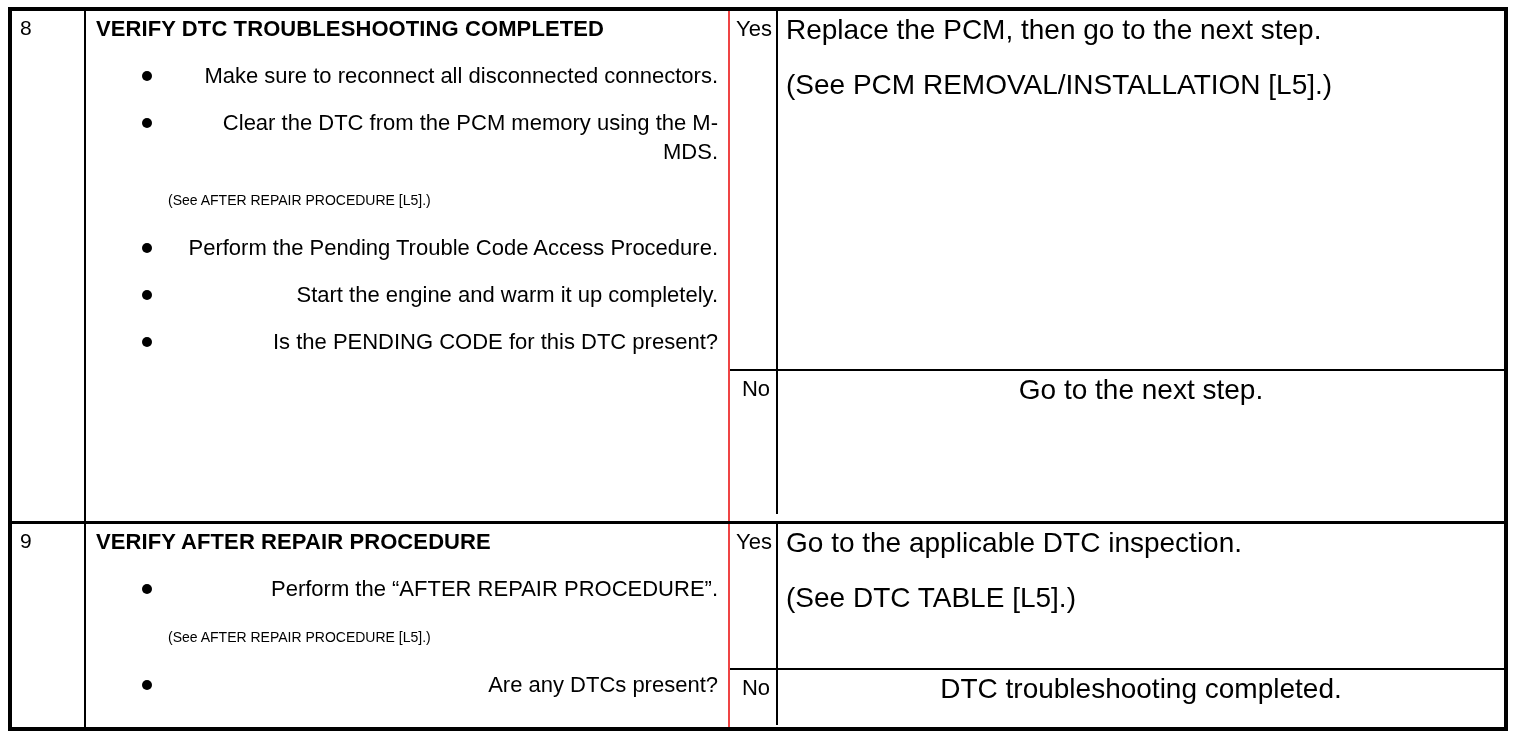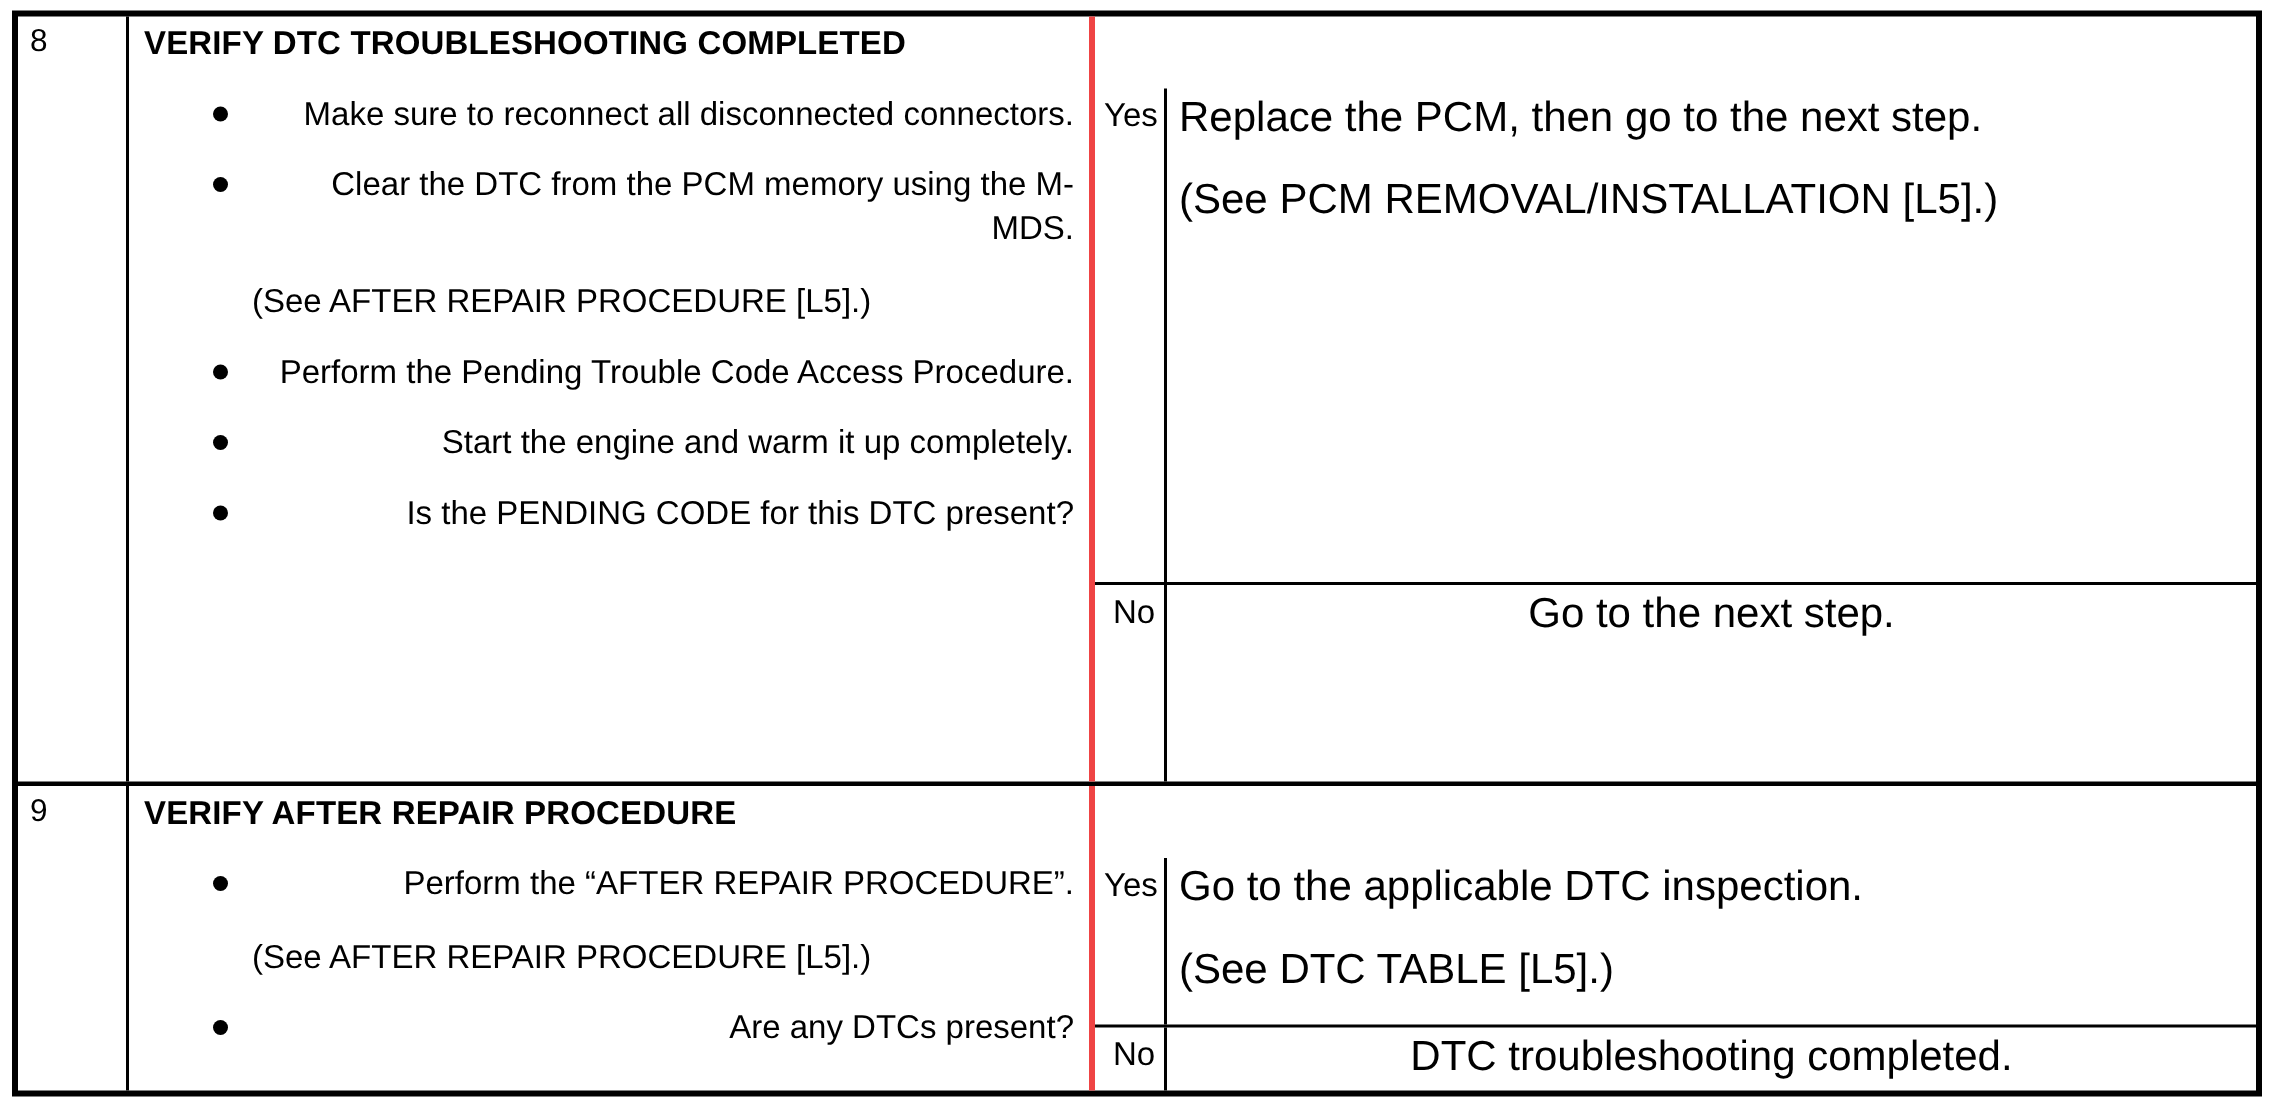--- a/index.html
+++ b/index.html
@@ -47,31 +47,30 @@
     box-sizing: border-box;
     border-right: 2px solid #000000;
     padding: 4px 0 0 8px;
     font-size: 21px;
     line-height: 26px;
   }
 
   .col-desc {
     flex: 0 0 644px;
     box-sizing: border-box;
-    border-right: 4px solid #ef4444;
+    border-right: 2px solid #ef4444;
     padding: 4px 10px 16px 10px;
     position: relative;
   }
 
   .col-answers {
     flex: 1 1 auto;
     box-sizing: border-box;
     display: flex;
     flex-direction: column;
-    margin-top: 48px;
   }
 
   .answer-block {
     display: flex;
     box-sizing: border-box;
     width: 100%;
   }
   .answer-block.sep { border-top: 2px solid #000000; text-align: center; }
 
   .r8-yes { height: 358px; }
@@ -121,21 +120,21 @@
     position: absolute;
     left: 46px;
     top: 10px;
     width: 10px;
     height: 10px;
     background: #000000;
     border-radius: 50%;
     display: block;
   }
   .note-line {
-    font-size: 22px;
+    font-size: 14px;
     line-height: 29px;
     padding-left: 72px;
     margin-top: 20px;
   }
 
   .ans-line {
     font-size: 28px;
     line-height: 29px;
     margin: 0;
   }

